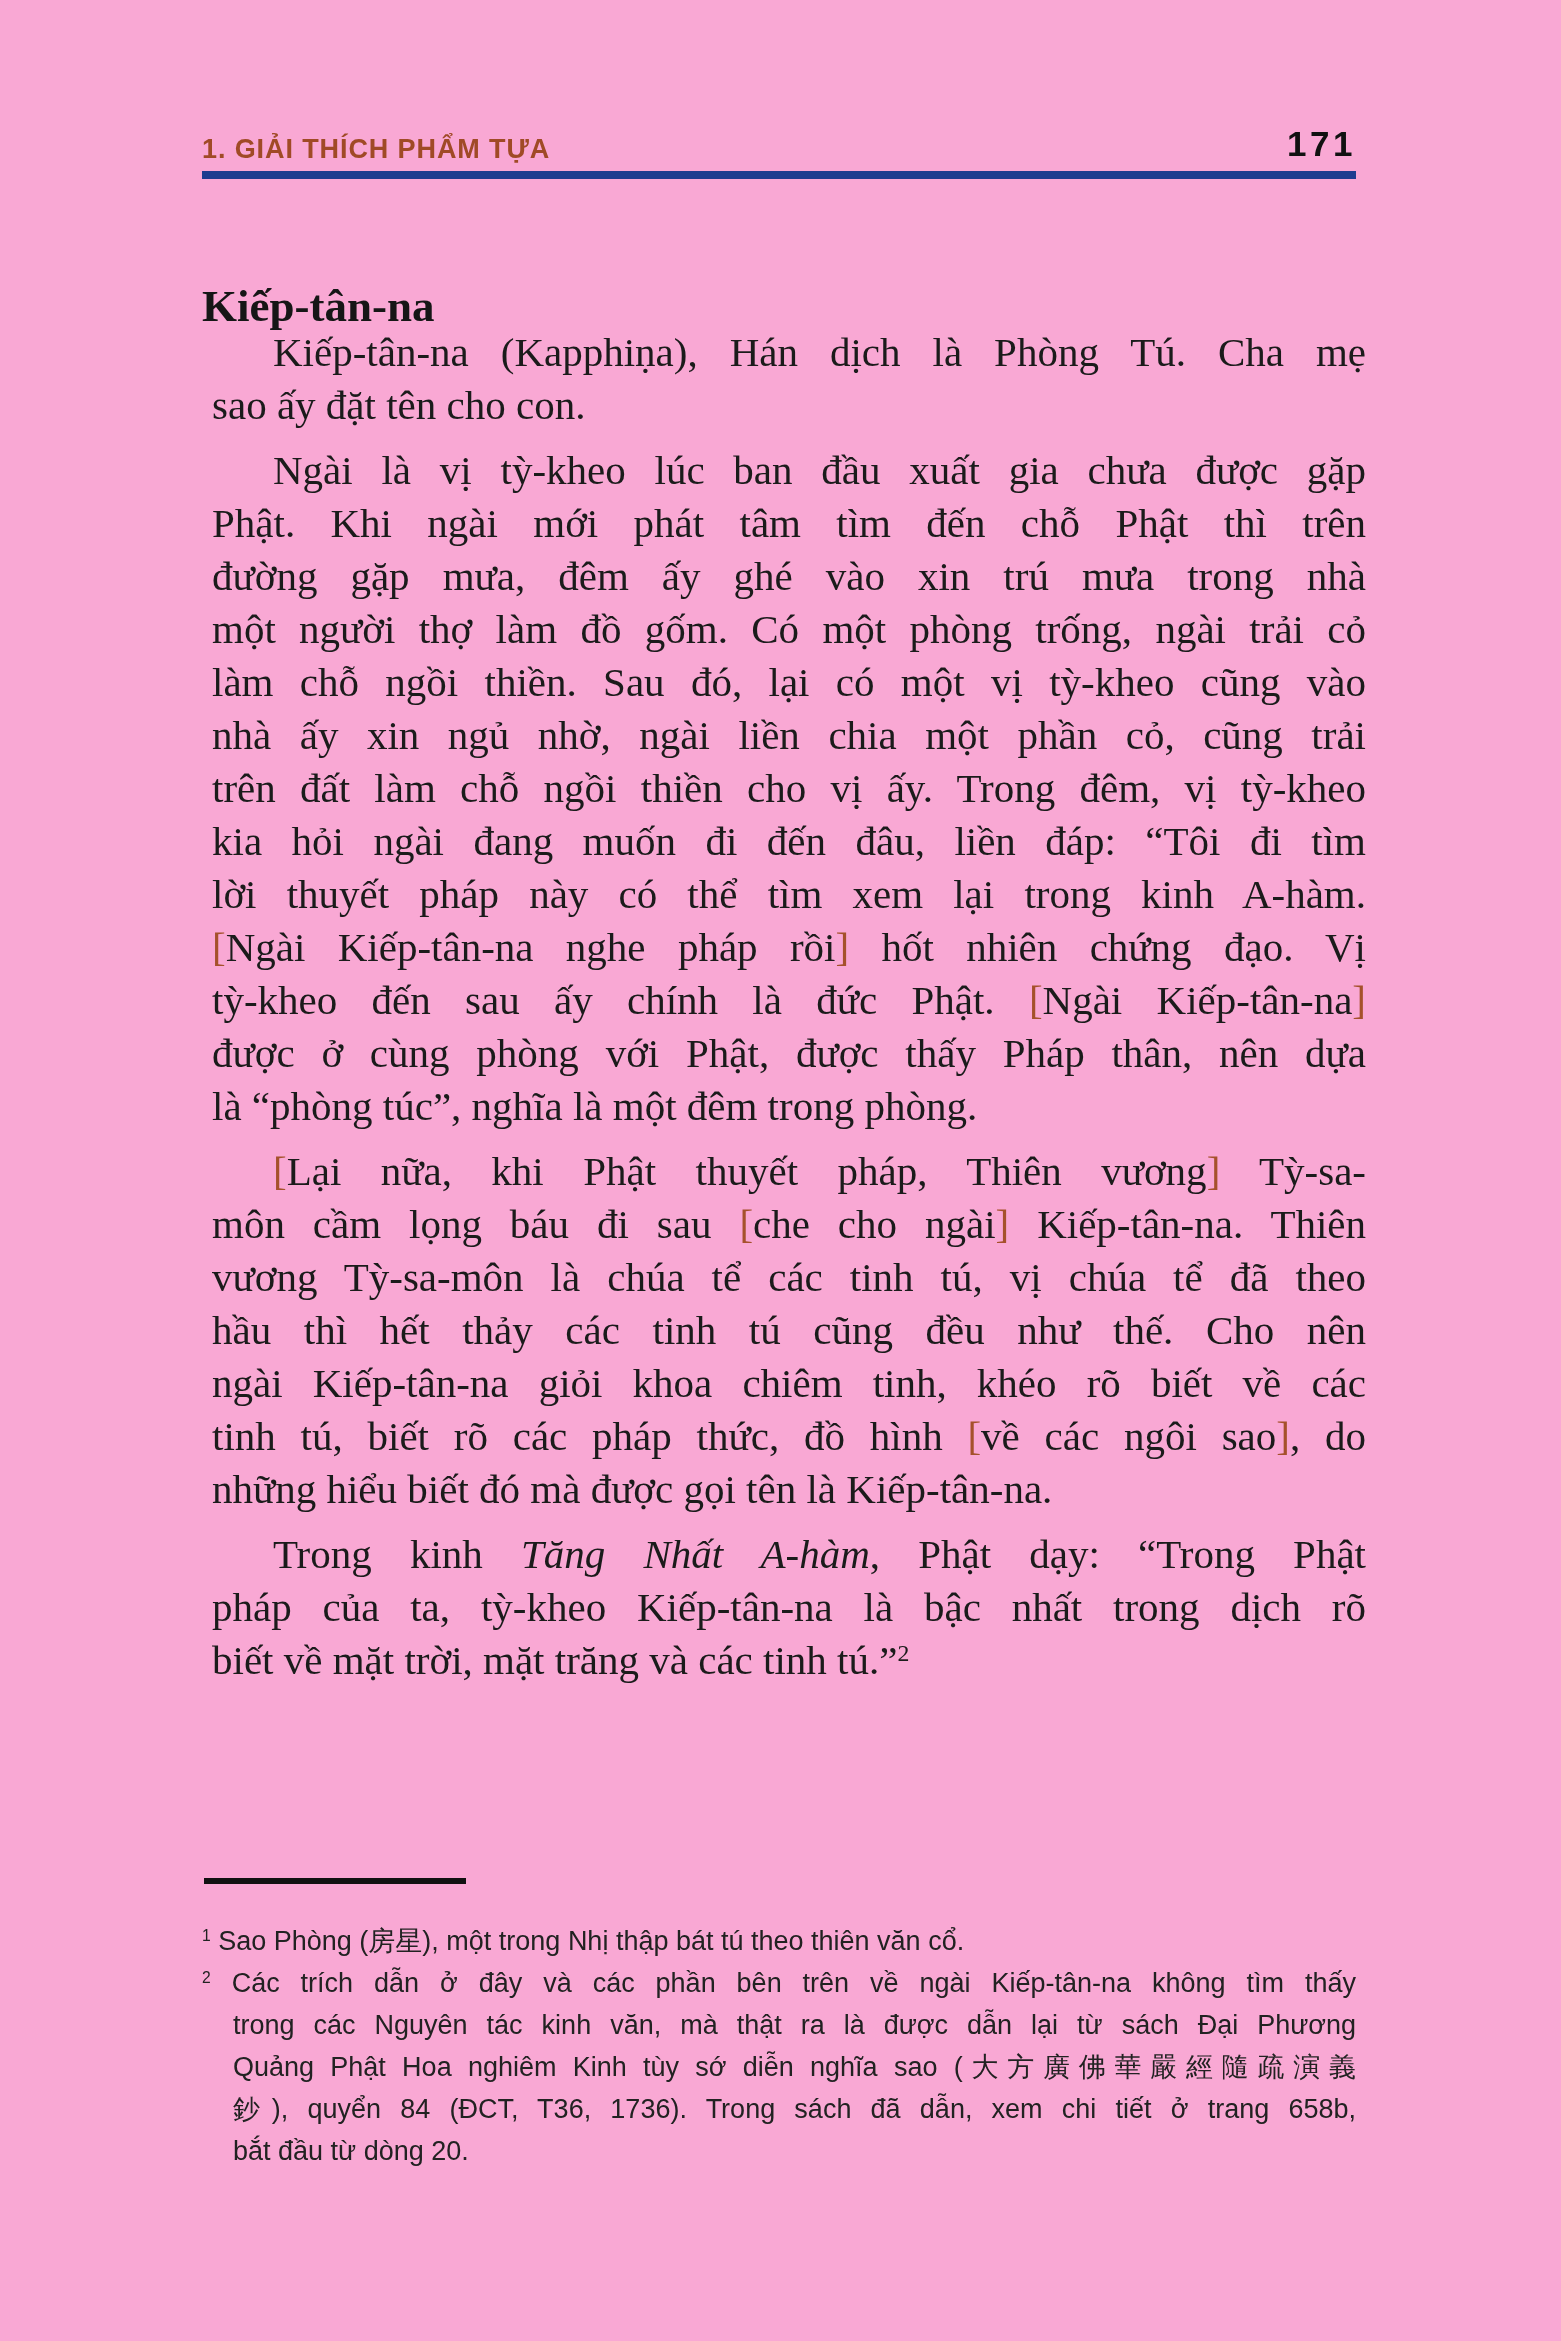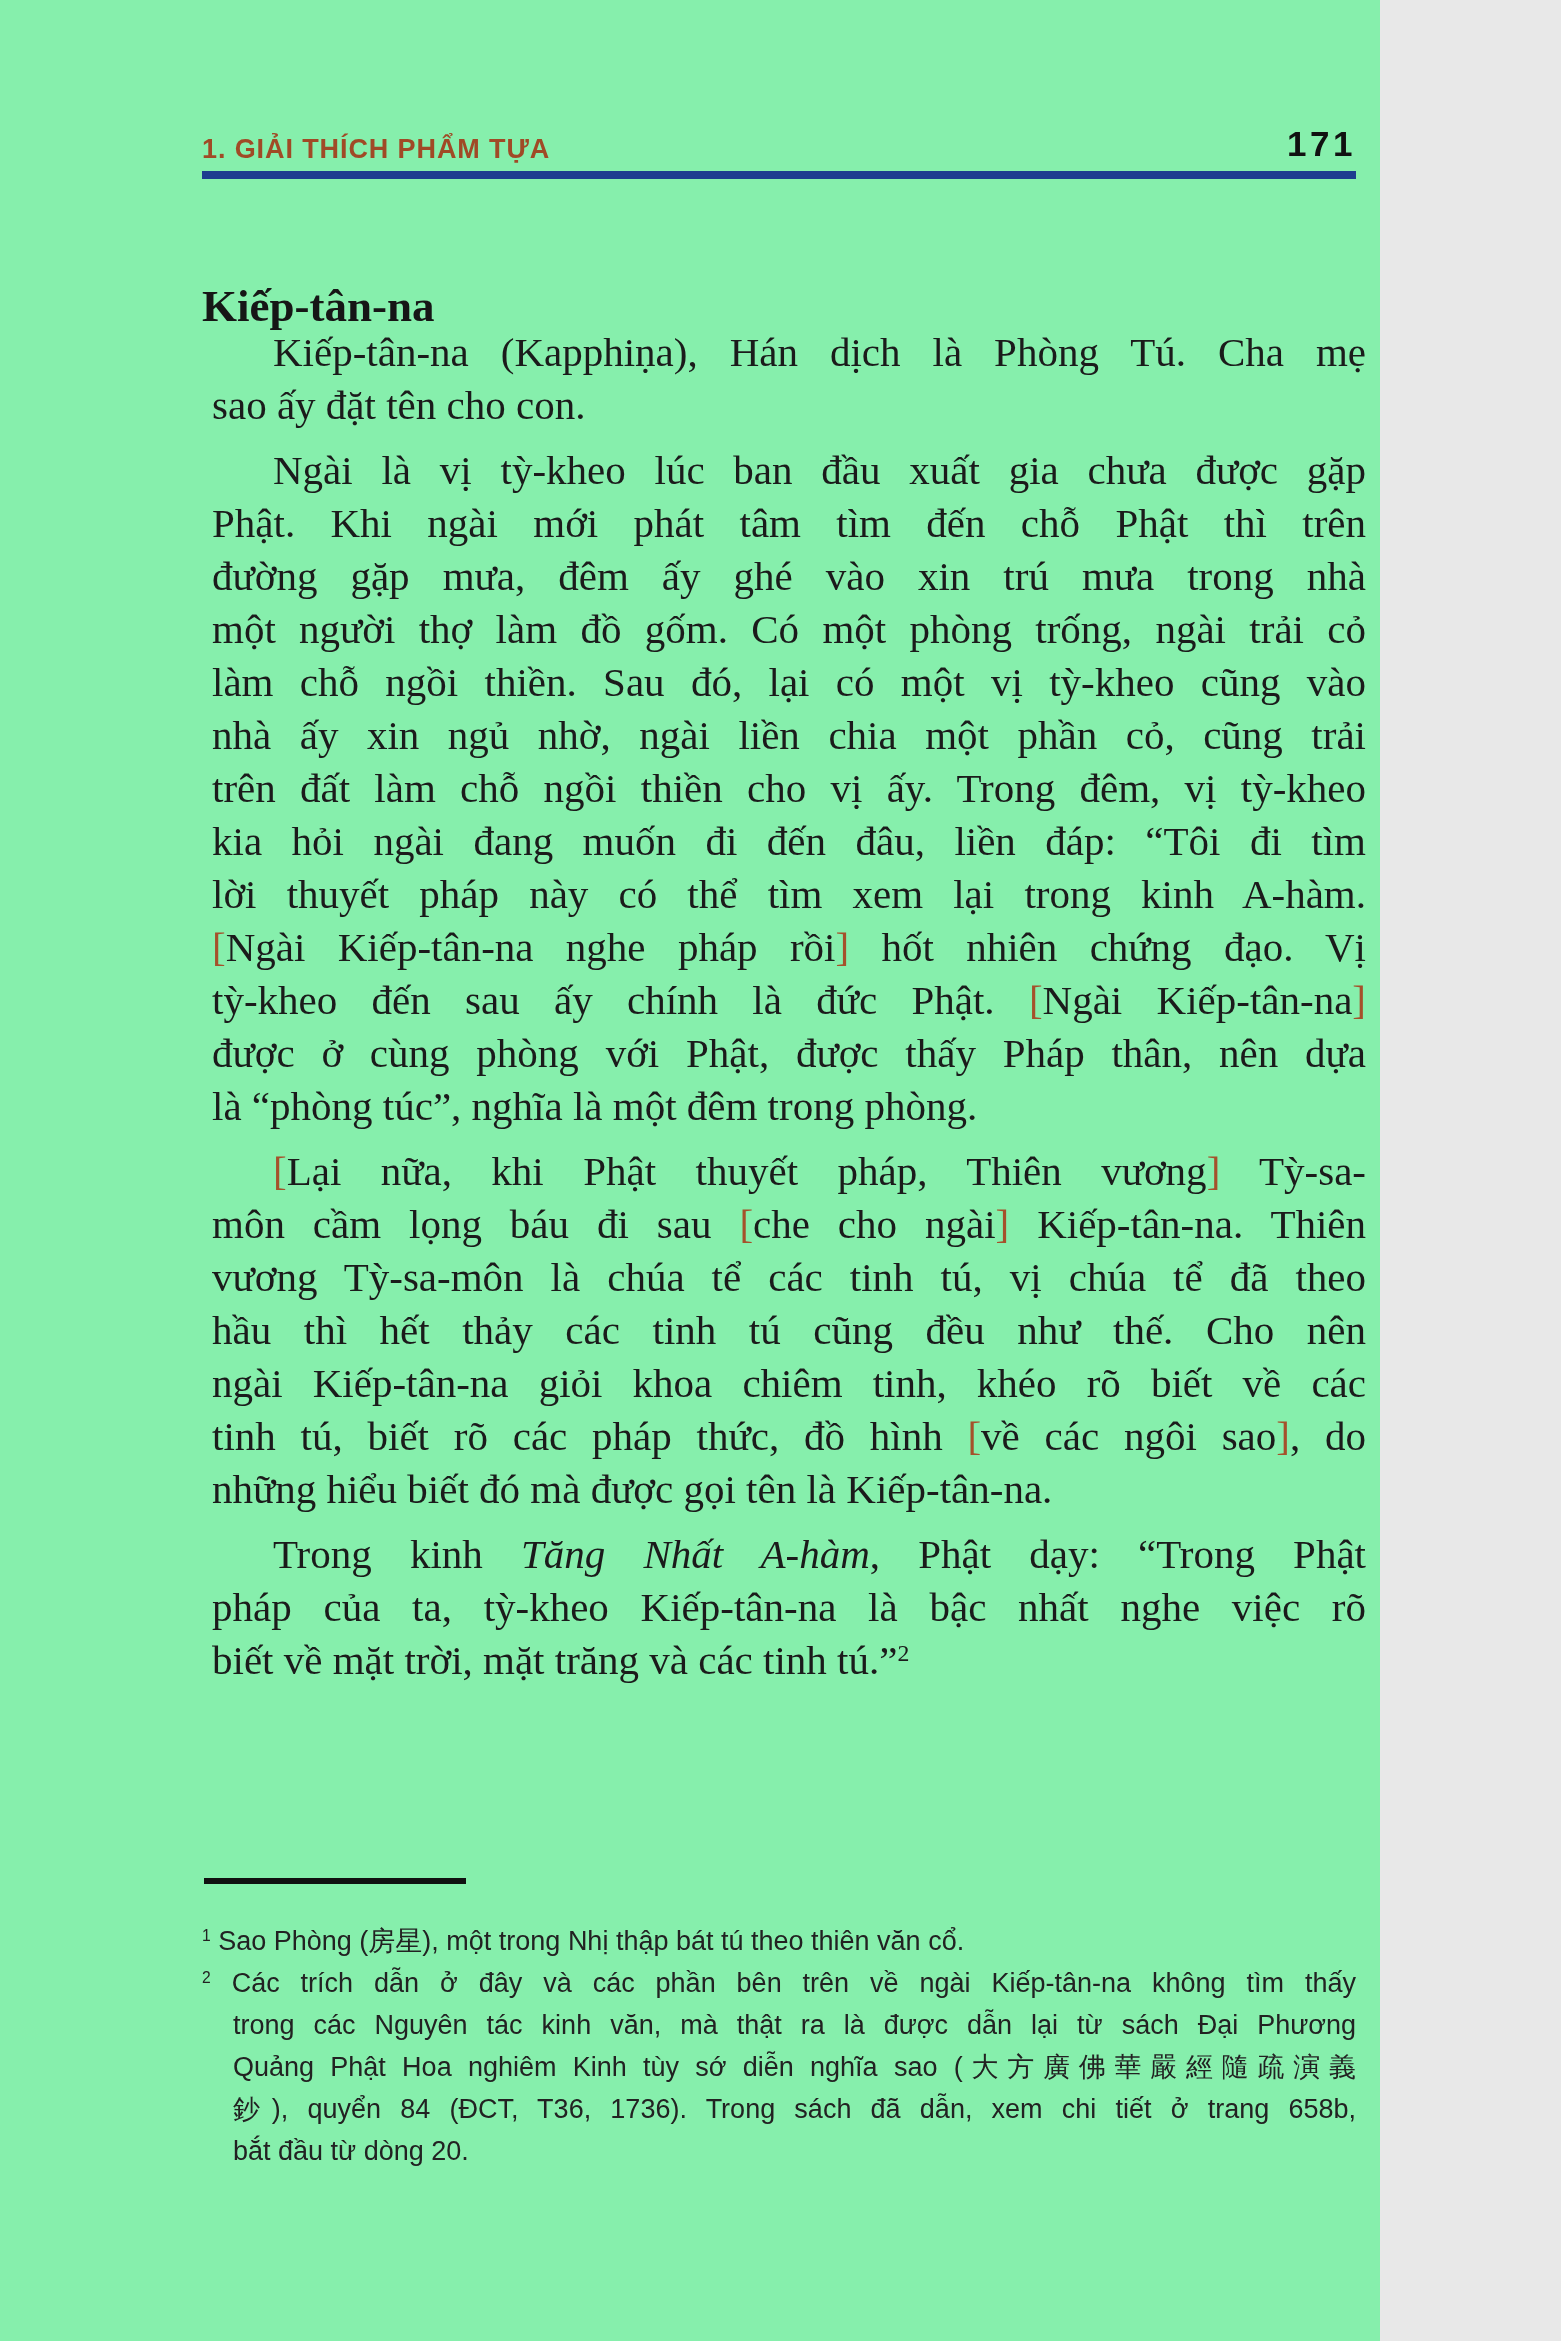--- a/index.html
+++ b/index.html
@@ -1,19 +1,19 @@
 <!DOCTYPE html>
 <html style="font-size:14px"><head>
 <meta charset="utf-8">
 <style>
   html,body{margin:0;padding:0;background:#e8e8e8;}
   .page{
     position:relative;
-    width:1380px;height:2342px;
-    background:#86efac;
+    width:1561px;height:2342px;
+    background:#f9a8d4;
     overflow:hidden;
     font-family:"Liberation Serif", serif;
     color:#1b1b1b;
   }
   
   .running-head{
     position:absolute;left:202px;top:135px;width:1154px;height:35px;
   }
   .section-title{
     position:absolute;left:0;top:0;
@@ -115,21 +115,21 @@
         <div class="line first"><span class="bracket">[</span><span>Lại nữa, khi Phật thuyết pháp, Thiên vương</span><span class="bracket">]</span><span> Tỳ-sa-</span></div>
         <div class="line"><span>môn cầm lọng báu đi sau </span><span class="bracket">[</span><span>che cho ngài</span><span class="bracket">]</span><span> Kiếp-tân-na. Thiên</span></div>
         <div class="line"><span>vương Tỳ-sa-môn là chúa tể các tinh tú, vị chúa tể đã theo</span></div>
         <div class="line"><span>hầu thì hết thảy các tinh tú cũng đều như thế. Cho nên</span></div>
         <div class="line"><span>ngài Kiếp-tân-na giỏi khoa chiêm tinh, khéo rõ biết về các</span></div>
         <div class="line"><span>tinh tú, biết rõ các pháp thức, đồ hình </span><span class="bracket">[</span><span>về các ngôi sao</span><span class="bracket">]</span><span>, do</span></div>
         <div class="line last"><span>những hiểu biết đó mà được gọi tên là Kiếp-tân-na.</span></div>
       </div>
       <div class="para">
         <div class="line first"><span>Trong kinh </span><span class="italic">Tăng Nhất A-hàm</span><span>, Phật dạy: “Trong Phật</span></div>
-        <div class="line"><span>pháp của ta, tỳ-kheo Kiếp-tân-na là bậc nhất nghe việc rõ</span></div>
+        <div class="line"><span>pháp của ta, tỳ-kheo Kiếp-tân-na là bậc nhất trong dịch rõ</span></div>
         <div class="line last"><span>biết về mặt trời, mặt trăng và các tinh tú.”</span><span class="sup">2</span></div>
       </div>
     </div>
 
   <div class="footnote-sep"></div>
 
   <div class="footnotes">
       <div class="footnote">
         <div class="fn-line last"><span class="sup">1</span><span> Sao Phòng (房星), một trong Nhị thập bát tú theo thiên văn cổ.</span></div>
       </div>

